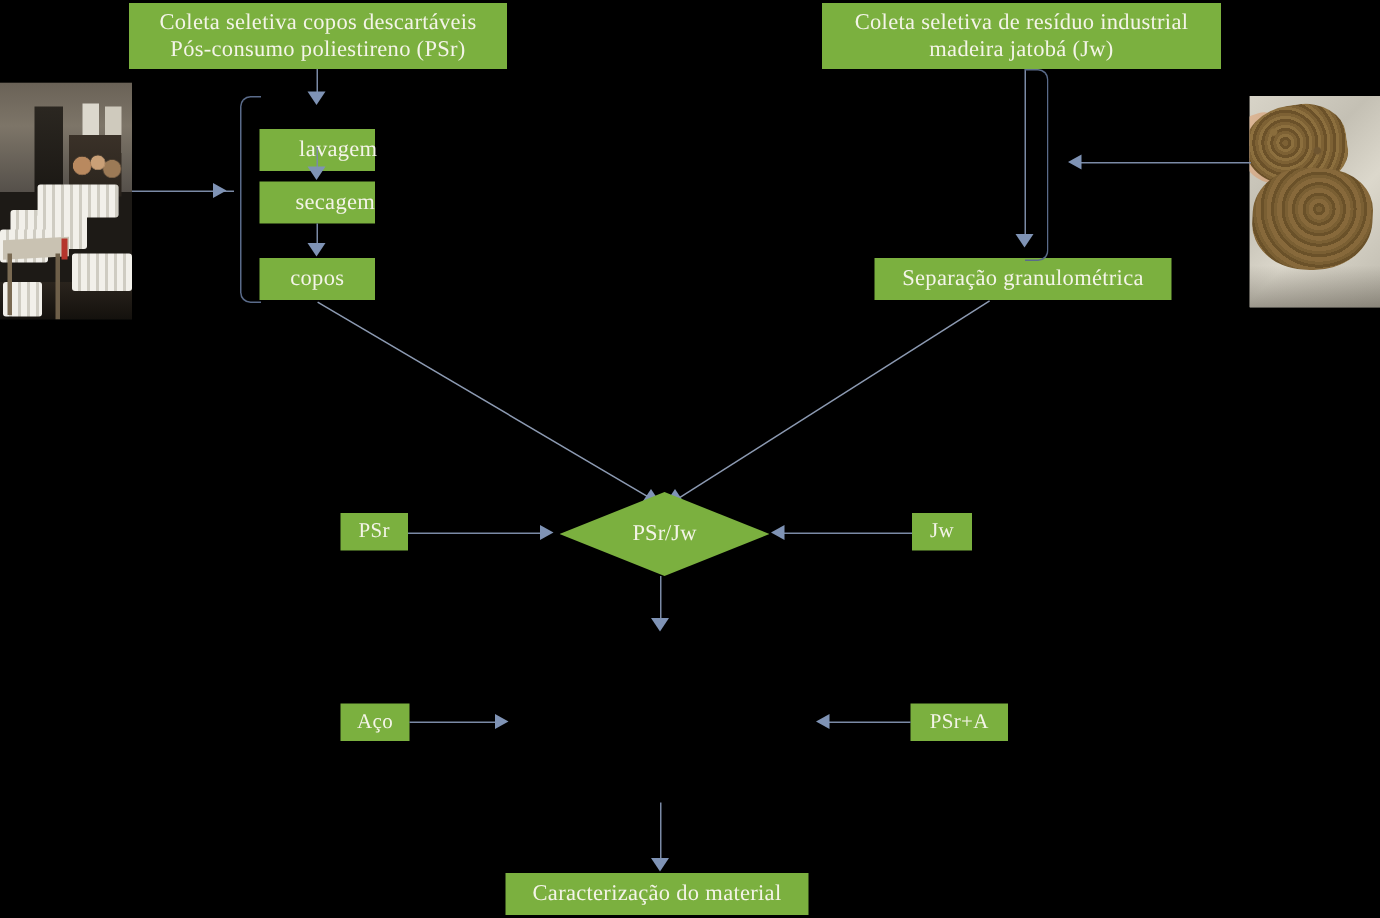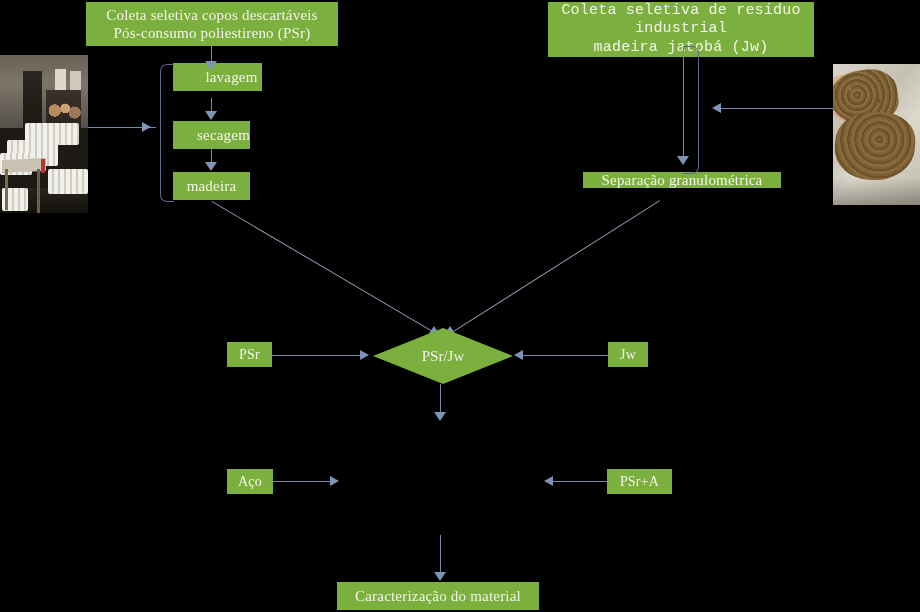--- a/index.html
+++ b/index.html
@@ -173,42 +173,42 @@
       <div class="hand"></div>
       <div class="pileA"></div>
       <div class="pileB"></div>
       <div class="shadow"></div>
     </div>
   </div>
 
   <div class="node big" style="left:86px;top:2px;width:252px;height:44px;">Coleta seletiva copos descartáveis
 Pós-consumo poliestireno (PSr)</div>
 
-  <div class="node big" style="left:548px;top:2px;width:266px;height:55px;font-family:Liberation Mono, monospace;">Coleta seletiva de resíduo industrial
+  <div class="node big" style="left:548px;top:2px;width:266px;height:44px;">Coleta seletiva de resíduo industrial
 madeira jatobá (Jw)</div>
 
-  <div class="node proc" style="left:173px;top:63px;width:89px;height:28px;padding-left:28px;">lavagem</div>
+  <div class="node proc" style="left:173px;top:86px;width:77px;height:28px;padding-left:28px;">lavagem</div>
   <div class="node proc" style="left:173px;top:121px;width:77px;height:28px;padding-left:24px;">secagem</div>
-  <div class="node proc" style="left:173px;top:172px;width:77px;height:28px;">madeira</div>
+  <div class="node proc" style="left:173px;top:172px;width:77px;height:28px;">copos</div>
 
   <div class="ln v" style="left:211px;top:46px;height:18px;"></div>
   <div class="arrow down" style="left:205px;top:61px;"></div>
 
   <div class="ln v" style="left:211px;top:98px;height:15px;"></div>
   <div class="arrow down" style="left:205px;top:111px;"></div>
 
   <div class="ln v" style="left:211px;top:149px;height:15px;"></div>
   <div class="arrow down" style="left:205px;top:162px;"></div>
 
   <div class="bracket left-b" style="left:160px;top:64px;width:14px;height:138px;"></div>
 
   <div class="ln h" style="left:88px;top:127px;width:68px;"></div>
   <div class="arrow right" style="left:142px;top:122px;"></div>
 
-  <div class="node wide" style="left:583px;top:172px;width:198px;height:16px;">Separação granulométrica</div>
+  <div class="node wide" style="left:583px;top:172px;width:198px;height:28px;">Separação granulométrica</div>
 
   <div class="ln v" style="left:683px;top:46px;height:112px;"></div>
   <div class="arrow down" style="left:677px;top:156px;"></div>
 
   <div class="bracket right-b" style="left:683px;top:46px;width:16px;height:128px;"></div>
 
   <div class="ln h" style="left:716px;top:108px;width:118px;"></div>
   <div class="arrow left" style="left:712px;top:103px;"></div>
 
   <div class="diag" style="left:212px;top:201px;width:259px;transform:rotate(30.5deg);"></div>

